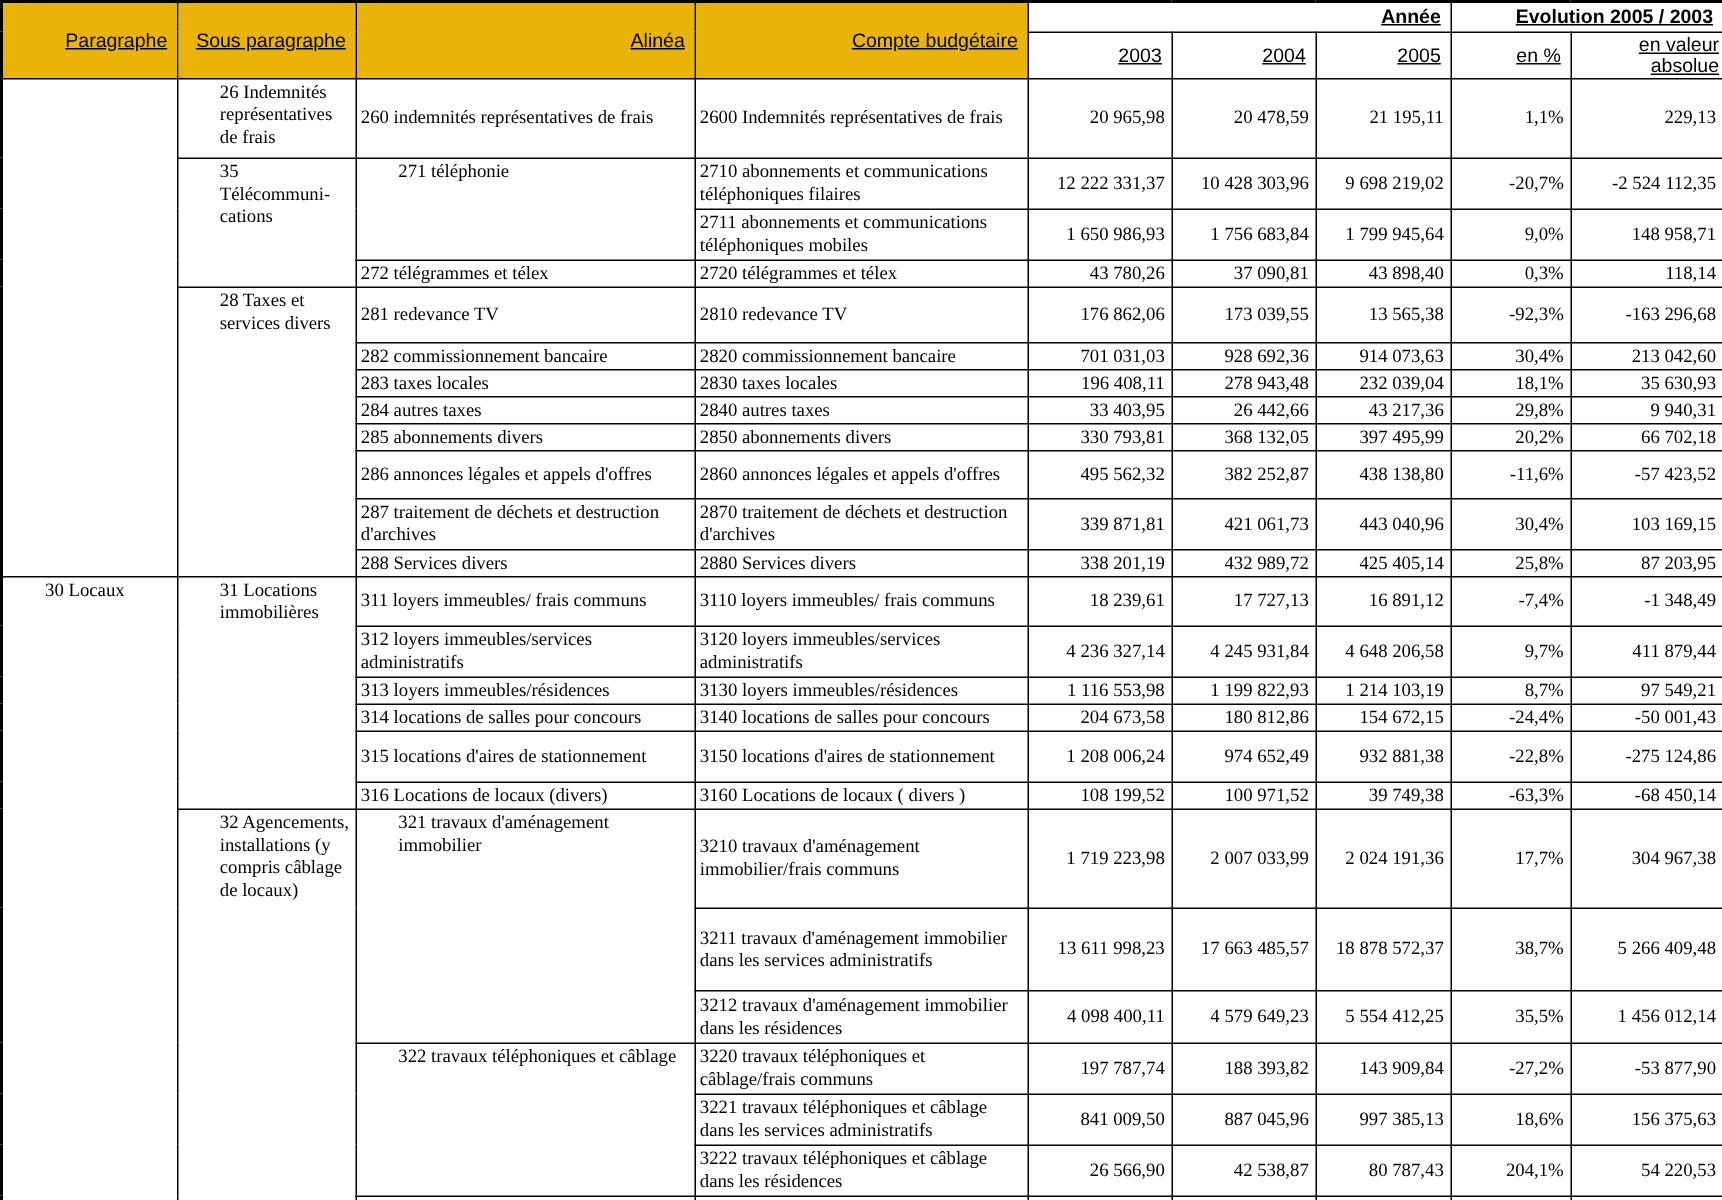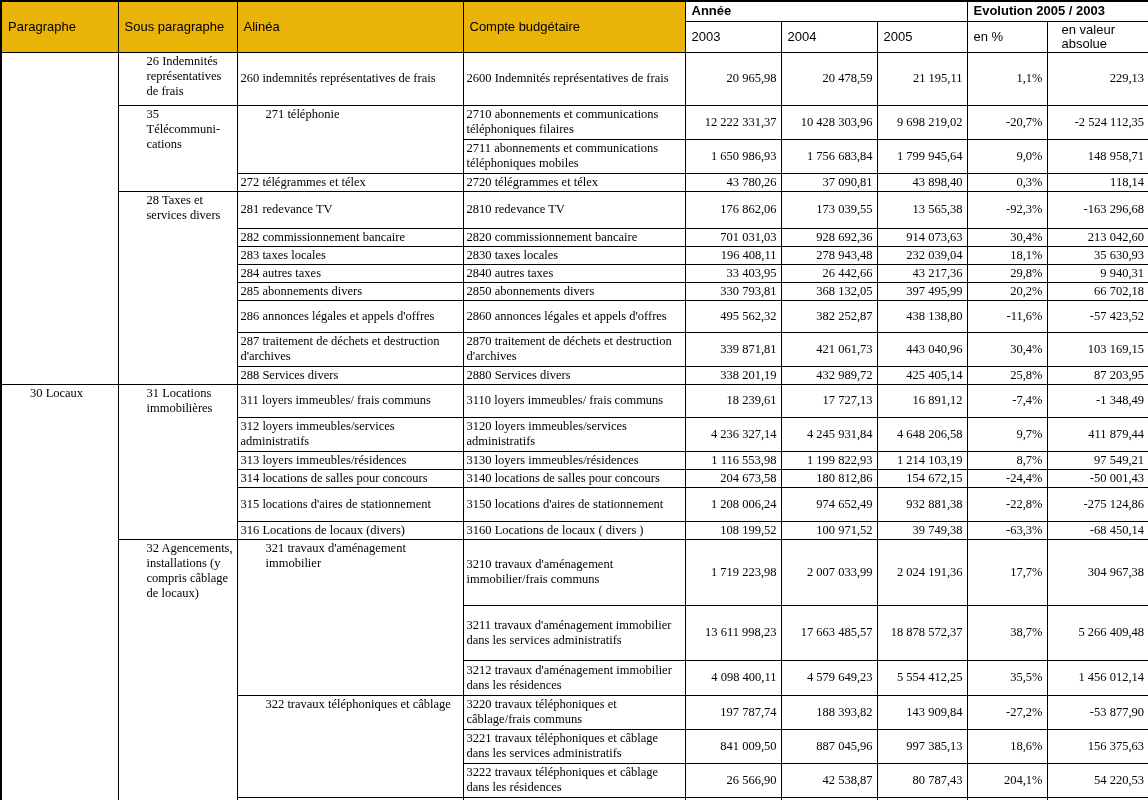--- a/index.html
+++ b/index.html
@@ -11,26 +11,26 @@
   table.budget {
     border-collapse:collapse; table-layout:fixed; width:1148px;
     border:2px solid #000;
   }
   table.budget th, table.budget td {
     border:1px solid #000; overflow:hidden;
   }
   thead th {
     font-family:"Liberation Sans", sans-serif;
     font-size:13px; line-height:14px;
-    text-align:left; vertical-align:middle;
-    font-weight:normal; background:#fff; padding:1px 6px;
+    text-align:right; vertical-align:middle;
+    font-weight:normal; background:#fff; padding:1px 6px;text-decoration:underline;
   }
   th.hl { background:#eab308; }
   th.hg { font-weight:bold; font-size:13px; }
-  th.hw { padding:1px 14px; }
+  th.hw { padding:1px 2px; }
   tbody td {
     font-size:12.5px; line-height:15px;
     vertical-align:middle; padding:1px 3px; text-align:left;
     background:#fff; color:#000;
   }
   td.top { vertical-align:top;padding-left:28px; }
   td.num { text-align:right; white-space:nowrap; padding-right:4px; }
 </style>
 </head>
 <body>

